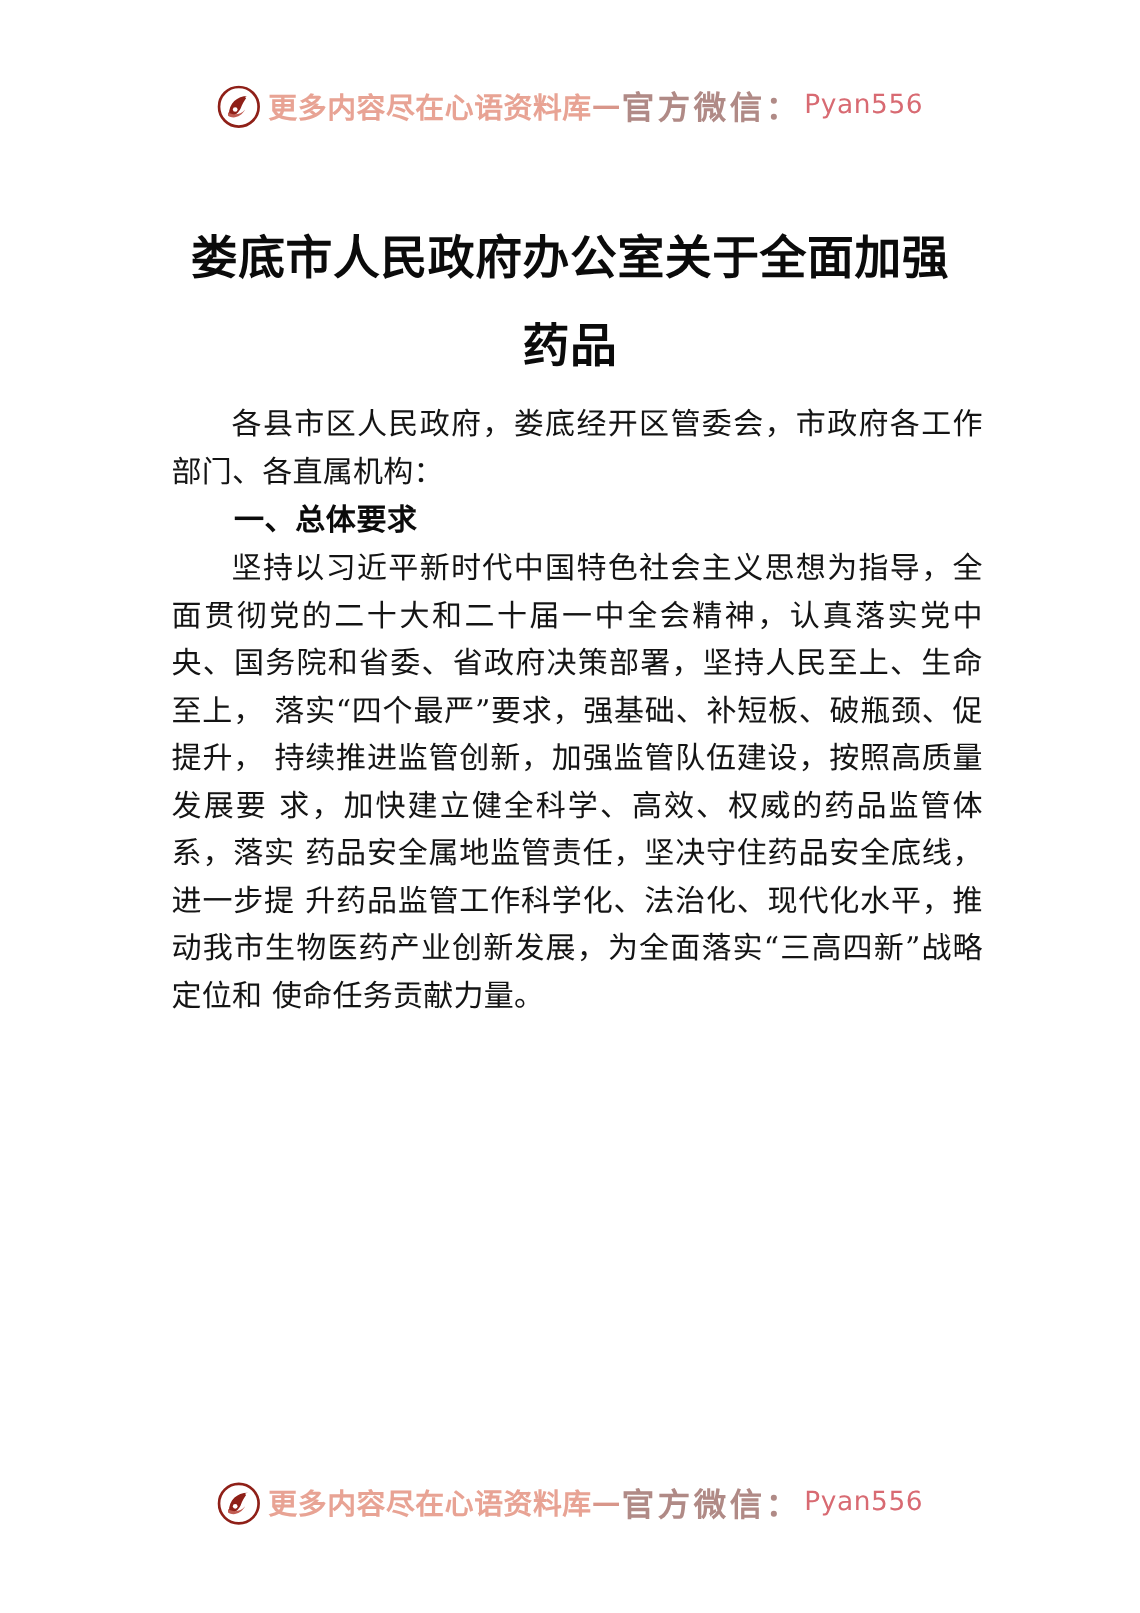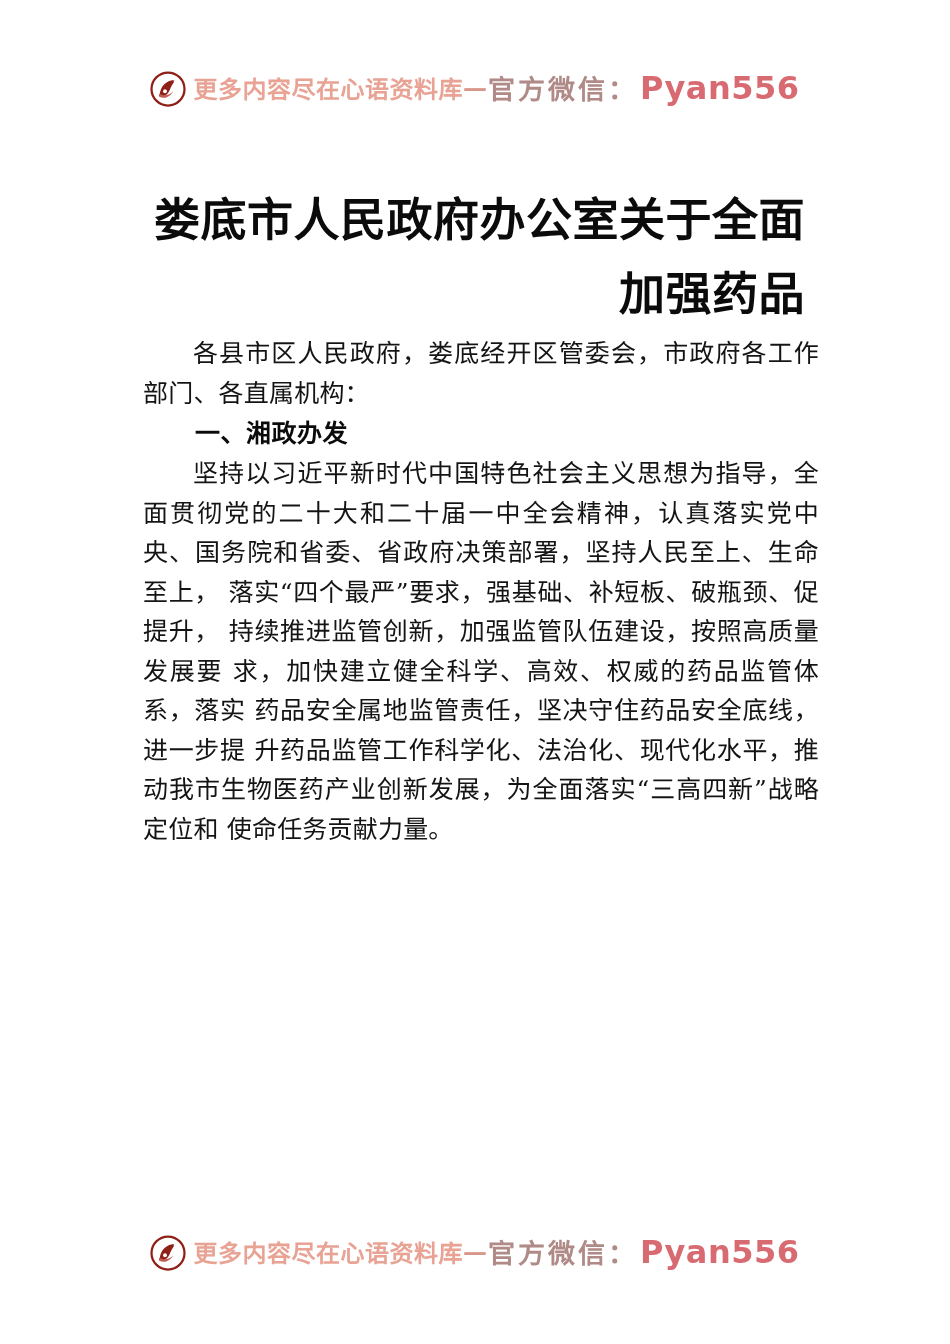--- a/index.html
+++ b/index.html
@@ -66,37 +66,37 @@
   .wm-sub {
     font-family: "DejaVu Serif", "Liberation Serif", serif;
     font-weight: 700;
     font-size: 27px;
     color: #b08a86;
     letter-spacing: 3px;
     padding-left: 1px;
   }
   .wm-handle {
     font-family: "DejaVu Sans", "Liberation Sans", sans-serif;
-    font-weight: 700;
-    font-size: 32px;
+    font-weight: 400;
+    font-size: 22px;
     color: #d86a72;
     letter-spacing: 0.5px;
     padding-left: 2px;
   }
 
   
   .doc-title {
     position: absolute;
     left: 145px;
     top: 152px;
     width: 660px;
-    text-align: right;
+    text-align: center;
     font-family: "DejaVu Serif", "Liberation Serif", serif;
     font-weight: 700;
-    font-size: 46px;
+    font-size: 39px;
     line-height: 74px;
     letter-spacing: 0.5px;
     color: #0b0b0b;
   }
   .doc-title .tl {
     display: block;
   }
   .doc-title .tl2 {
     display: block;
   }
@@ -155,21 +155,21 @@
 
   <h1 class="doc-title">
     <span class="tl">娄底市人民政府办公室关于全面加强药品</span>
   </h1>
 
   <div class="body-block">
 
     <p class="para">各县市区人民政府，娄底经开区管委会，市政府各工作部门、各直属机构：</p>
 
 
-    <h2 class="section-heading">一、湘政办发</h2>
+    <h2 class="section-heading">一、总体要求</h2>
 
     <p class="para">坚持以习近平新时代中国特色社会主义思想为指导，全面贯彻党的二十大和二十届一中全会精神，认真落实党中央、国务院和省委、省政府决策部署，坚持人民至上、生命至上， 落实“四个最严”要求，强基础、补短板、破瓶颈、促提升， 持续推进监管创新，加强监管队伍建设，按照高质量发展要 求，加快建立健全科学、高效、权威的药品监管体系，落实 药品安全属地监管责任，坚决守住药品安全底线，进一步提 升药品监管工作科学化、法治化、现代化水平，推动我市生物医药产业创新发展，为全面落实“三高四新”战略定位和 使命任务贡献力量。</p>
 
   </div>
 
   <div class="watermark footer">
     <span class="wm-logo">
       <svg viewBox="0 0 48 48" width="36" height="36" aria-hidden="true">
         <circle cx="24" cy="24" r="22" fill="none" stroke="#8f2018" stroke-width="3"></circle>
         <path d="M13 33 C13 20, 22 12, 34 12 C30 17, 28 21, 26 26 C23 32, 19 35, 13 33 Z" fill="#8f2018"></path>

